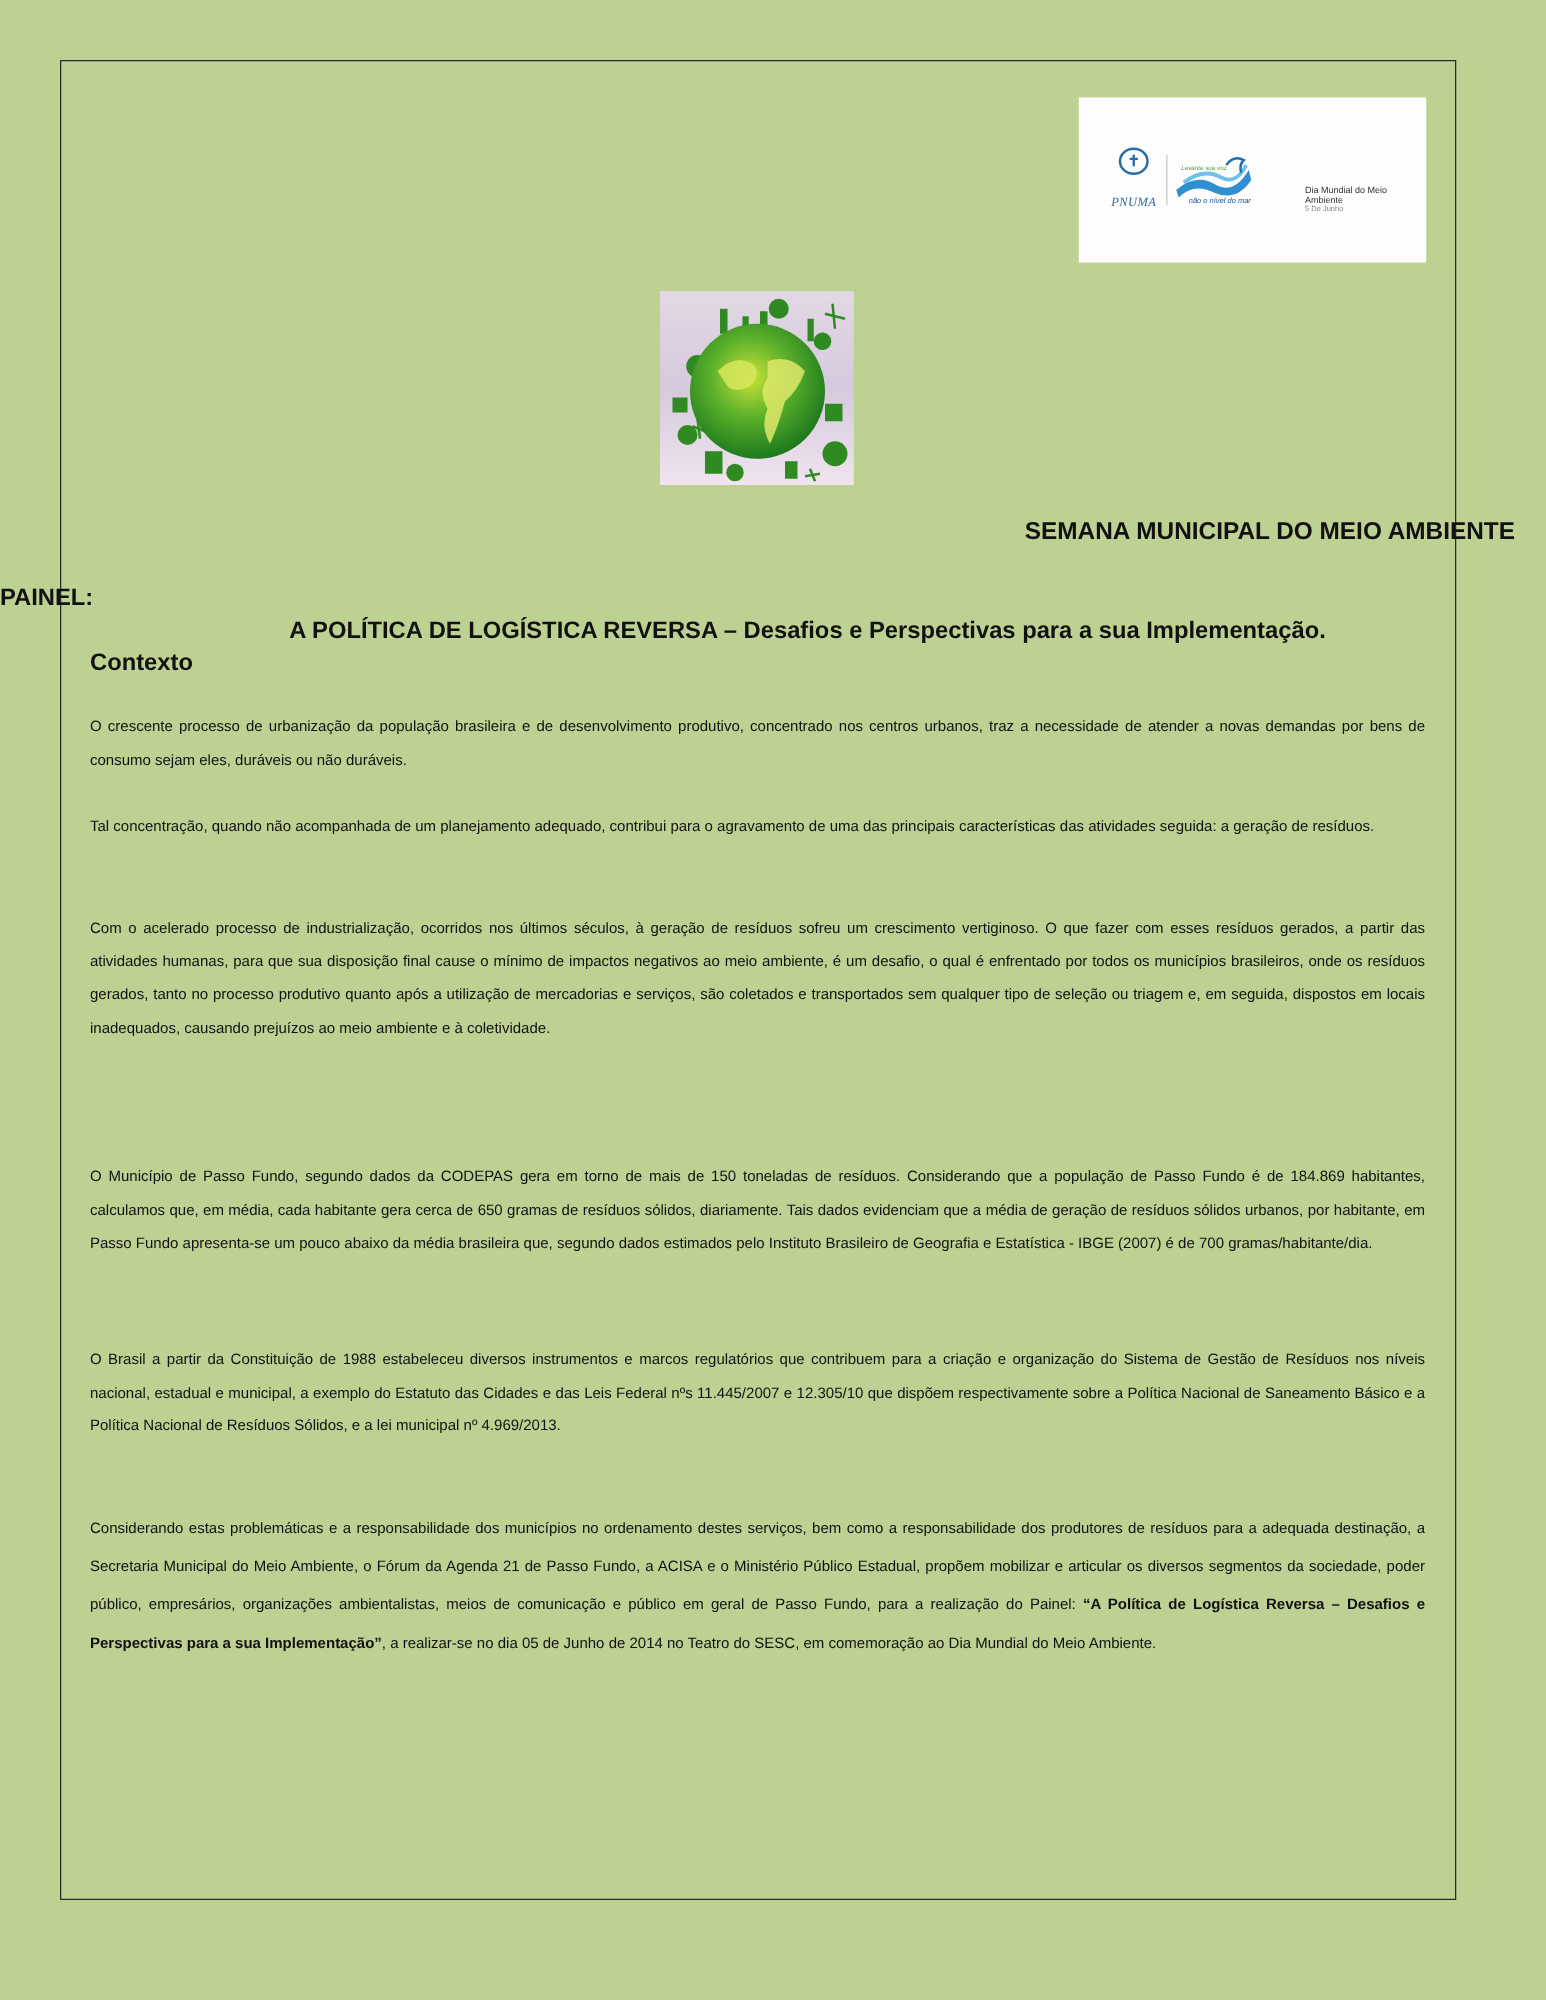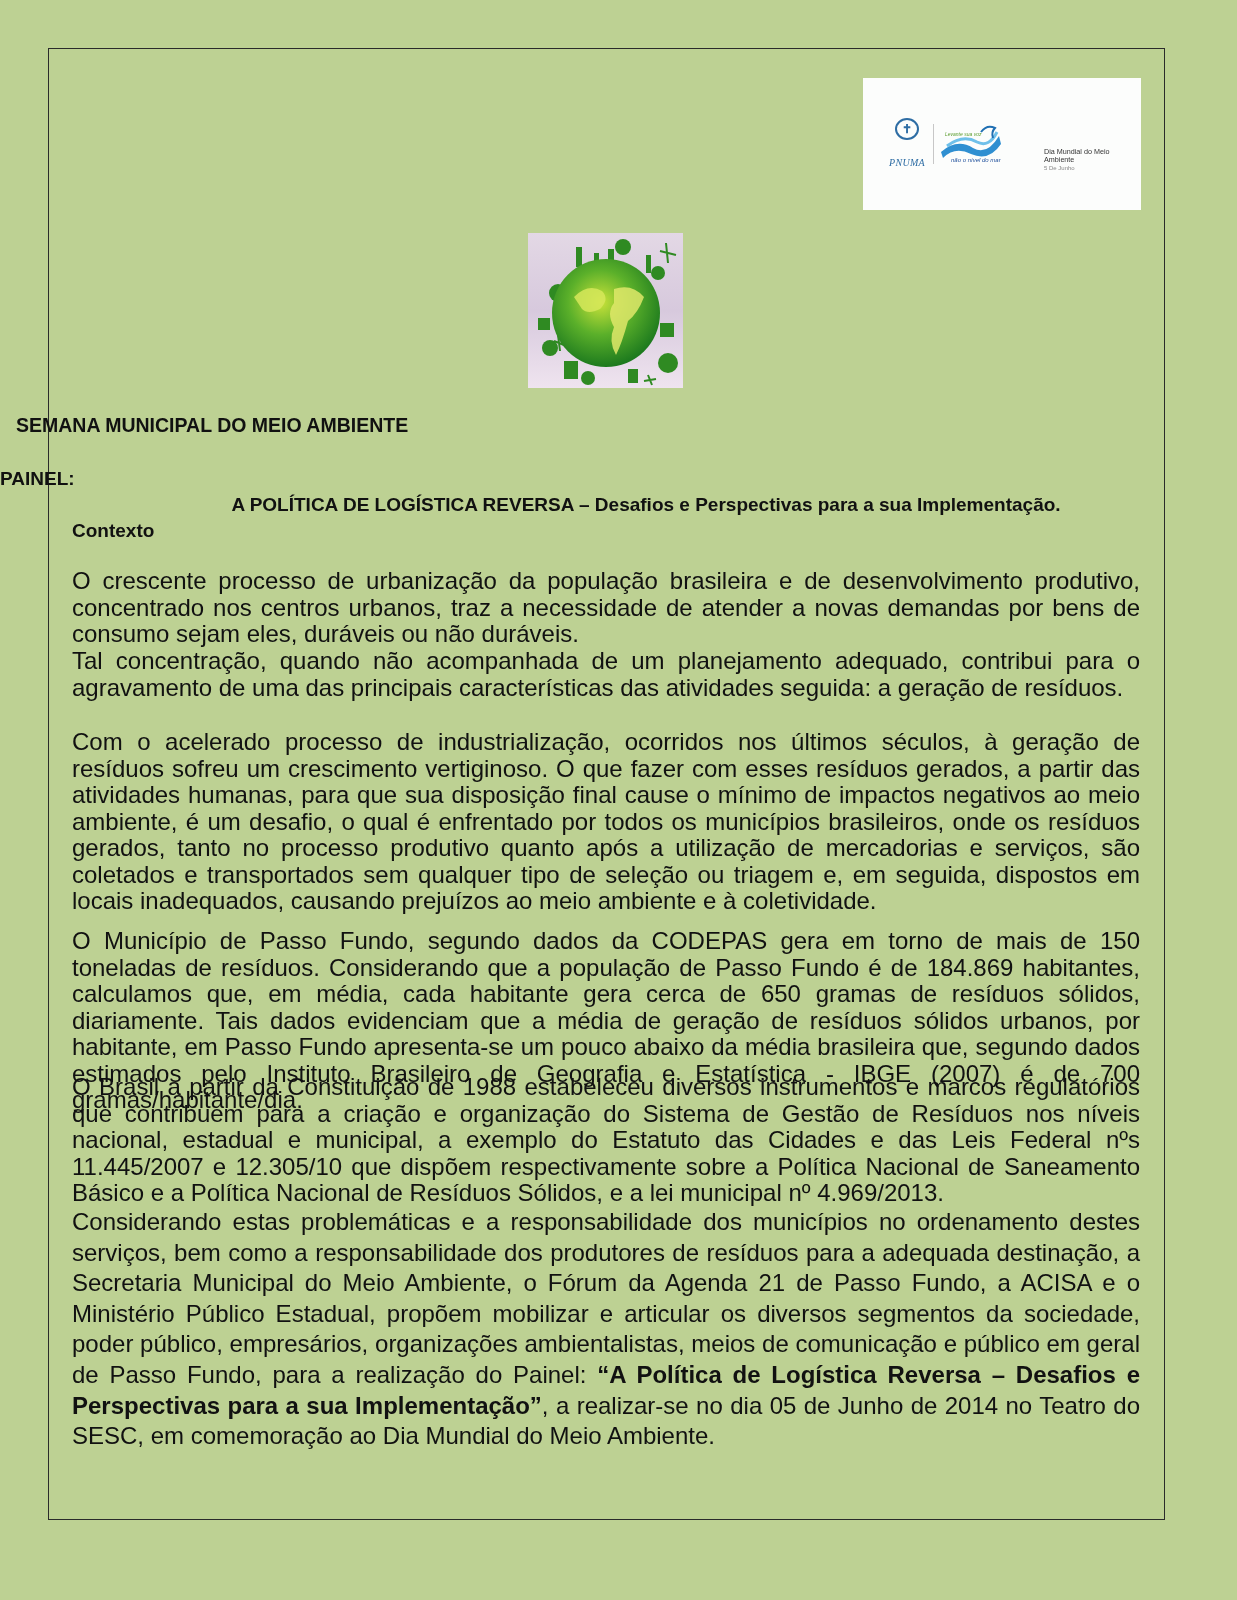--- a/index.html
+++ b/index.html
@@ -27,25 +27,25 @@
   .logo-sep { position:absolute; left:70px; top:46px; width:1px; height:40px; background:#c7c7c7; }
   .wave { position:absolute; left:74px; top:44px; width:66px; height:42px; }
   .logo-text { position:absolute; left:142px; top:70px; font-size:7.2px; color:#333; line-height:8px;margin-left:39px; }
   .logo-sub { color:#888; font-size:6px; }
   .globe-img {
     position:absolute; left:528px; top:233px; width:155px; height:155px;
     background:linear-gradient(180deg,#e3d8e5 0%,#d7c9dd 50%,#efe4ef 100%);
     overflow:hidden;
   }
   .t { position:absolute; font-size:19px; white-space:nowrap; }
-  .title1 { left:0; width:1212px; top:414px; text-align:left; font-weight:bold; font-size:19.5px;padding-left:16px; }
+  .title1 { left:0; width:1212px; top:414px; text-align:right; font-weight:bold; font-size:19.5px; }
   .title2 { left:0; width:1224px; top:468px; text-align:left; font-weight:bold; font-size:19px; }
   .title3 { left:0; width:1212px; top:494px; text-align:center; font-weight:bold; font-size:19px;padding-left:40px; }
   .ctx { left:72px; top:520px; font-weight:bold; font-size:19px; }
-  .para { position:absolute; left:72px; width:1068px; font-size:24px; line-height:26.5px; text-align:justify; }
+  .para { position:absolute; left:72px; width:1068px; font-size:12px; line-height:26.5px; text-align:justify; }
   .p1 { top:568px; }
   .p2 { top:648px; }
   .p3 { top:729px; }
   .p4 { top:928px; }
   .p5 { top:1074px; }
   .p6 { top:1207px; line-height:30.6px; }
   b { font-weight:bold; }
 </style>
 </head>
 <body>

